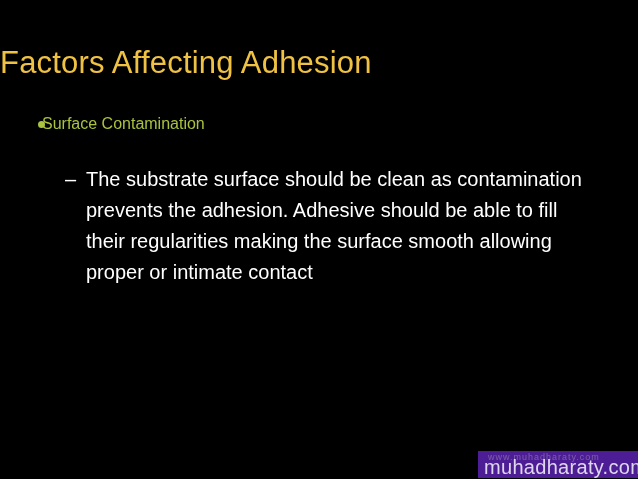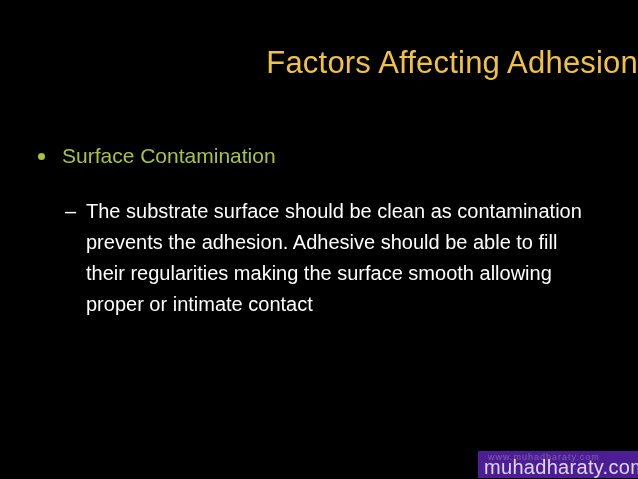--- a/index.html
+++ b/index.html
@@ -15,41 +15,40 @@
     width: 638px;
     height: 479px;
     background: #000000;
     overflow: hidden;
   }
   #slide-title {
     position: absolute;
     left: 0;
     top: 44px;
     width: 638px;
-    text-align: right;
+    text-align: left;
     font-size: 31px;
     line-height: 38px;
     letter-spacing: 0.2px;
     color: #f0c243;
     font-family: "Liberation Sans", sans-serif;
     white-space: nowrap;
   }
   #body-block {
     position: absolute;
     left: 0;
     top: 108px;
     width: 638px;
   }
   .level1 {
     position: relative;
-    padding-left: 62px;
-    font-size: 21px;
+    padding-left: 42px;
+    font-size: 16px;
     line-height: 32px;
     color: #a9c23f;
-    margin-top: 32px;
   }
   .level1 .bullet-dot {
     position: absolute;
     left: 38px;
     top: 13px;
     width: 7px;
     height: 7px;
     border-radius: 50%;
     background: #a9c23f;
   }

